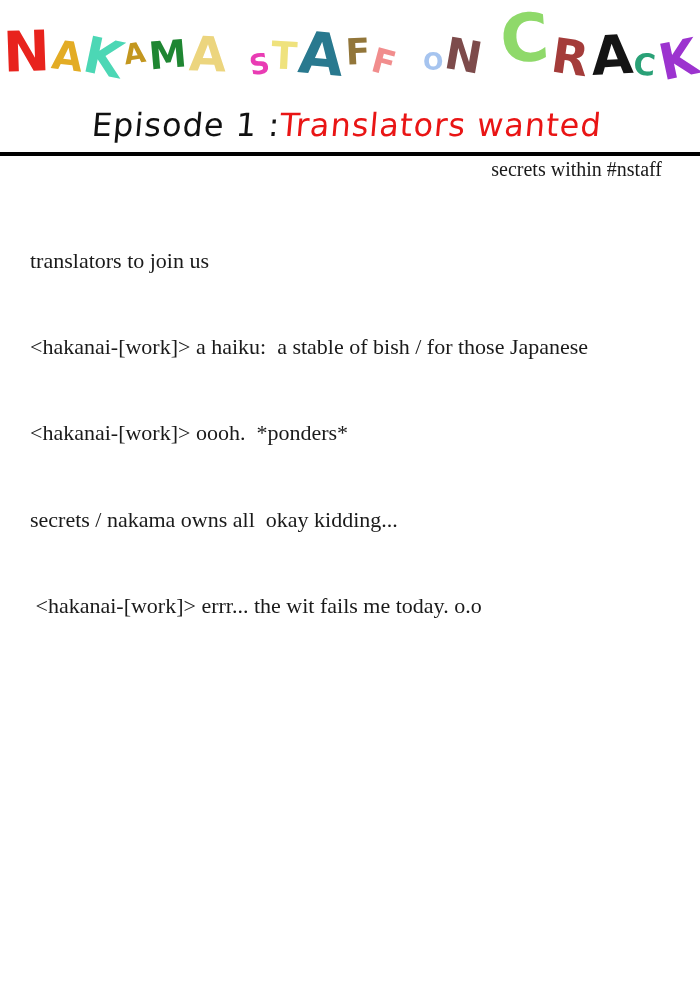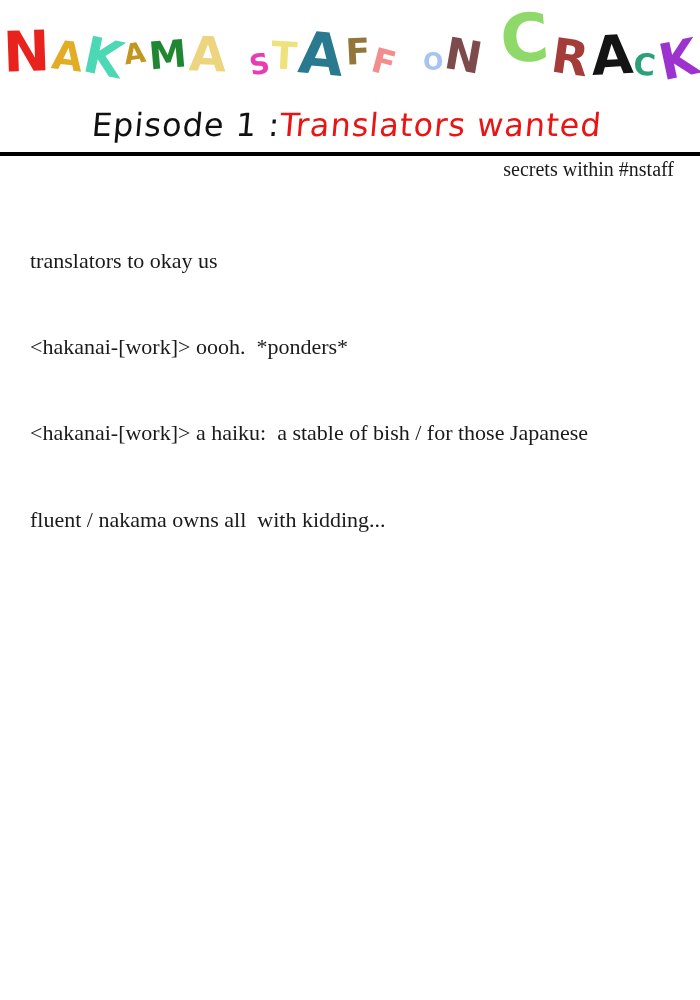--- a/index.html
+++ b/index.html
@@ -54,21 +54,21 @@
     white-space:nowrap;
   }
   .episode-row span{display:inline-block;transform:skewX(-5deg);}
   .divider{
     border:0;border-top:4px solid #000000;
     margin:0;width:100%;
   }
   
   .channel-note{
     text-align:right;
-    padding-right:26px;
+    padding-right:38px;
     margin-top:2px;
     font-size:20px;
   }
   
   .chat{
     margin:8px 8px 0 30px;
     font-size:22px;
     line-height:28.8px;
     white-space:pre;
   }
@@ -84,24 +84,25 @@
 
   <div class="episode-row">
     <span style="color: rgb(17, 17, 17);">Episode 1 : </span><span style="color: rgb(233, 21, 21);">Translators wanted</span>
   </div>
 
   <hr class="divider">
 
   <div class="channel-note">secrets within #nstaff</div>
 
   <div class="chat">
-    <div><span>translators to okay us</span></div>
+    <div><span>translators to join us</span></div>
+    <div><span>&lt;hakanai-[work]&gt; a haiku:  a stable of bish / for those Japanese</span></div>
     <div><span>&lt;hakanai-[work]&gt; oooh.  *ponders*</span></div>
-    <div><span>&lt;hakanai-[work]&gt; a haiku:  a stable of bish / for those Japanese</span></div>
-    <div><span>fluent / nakama owns all  with kidding...</span></div>
+    <div><span>secrets / nakama owns all  okay kidding...</span></div>
+    <div><span> &lt;hakanai-[work]&gt; errr... the wit fails me today. o.o</span></div>
     
     
     
     
     
     
     
     
     
   </div>

